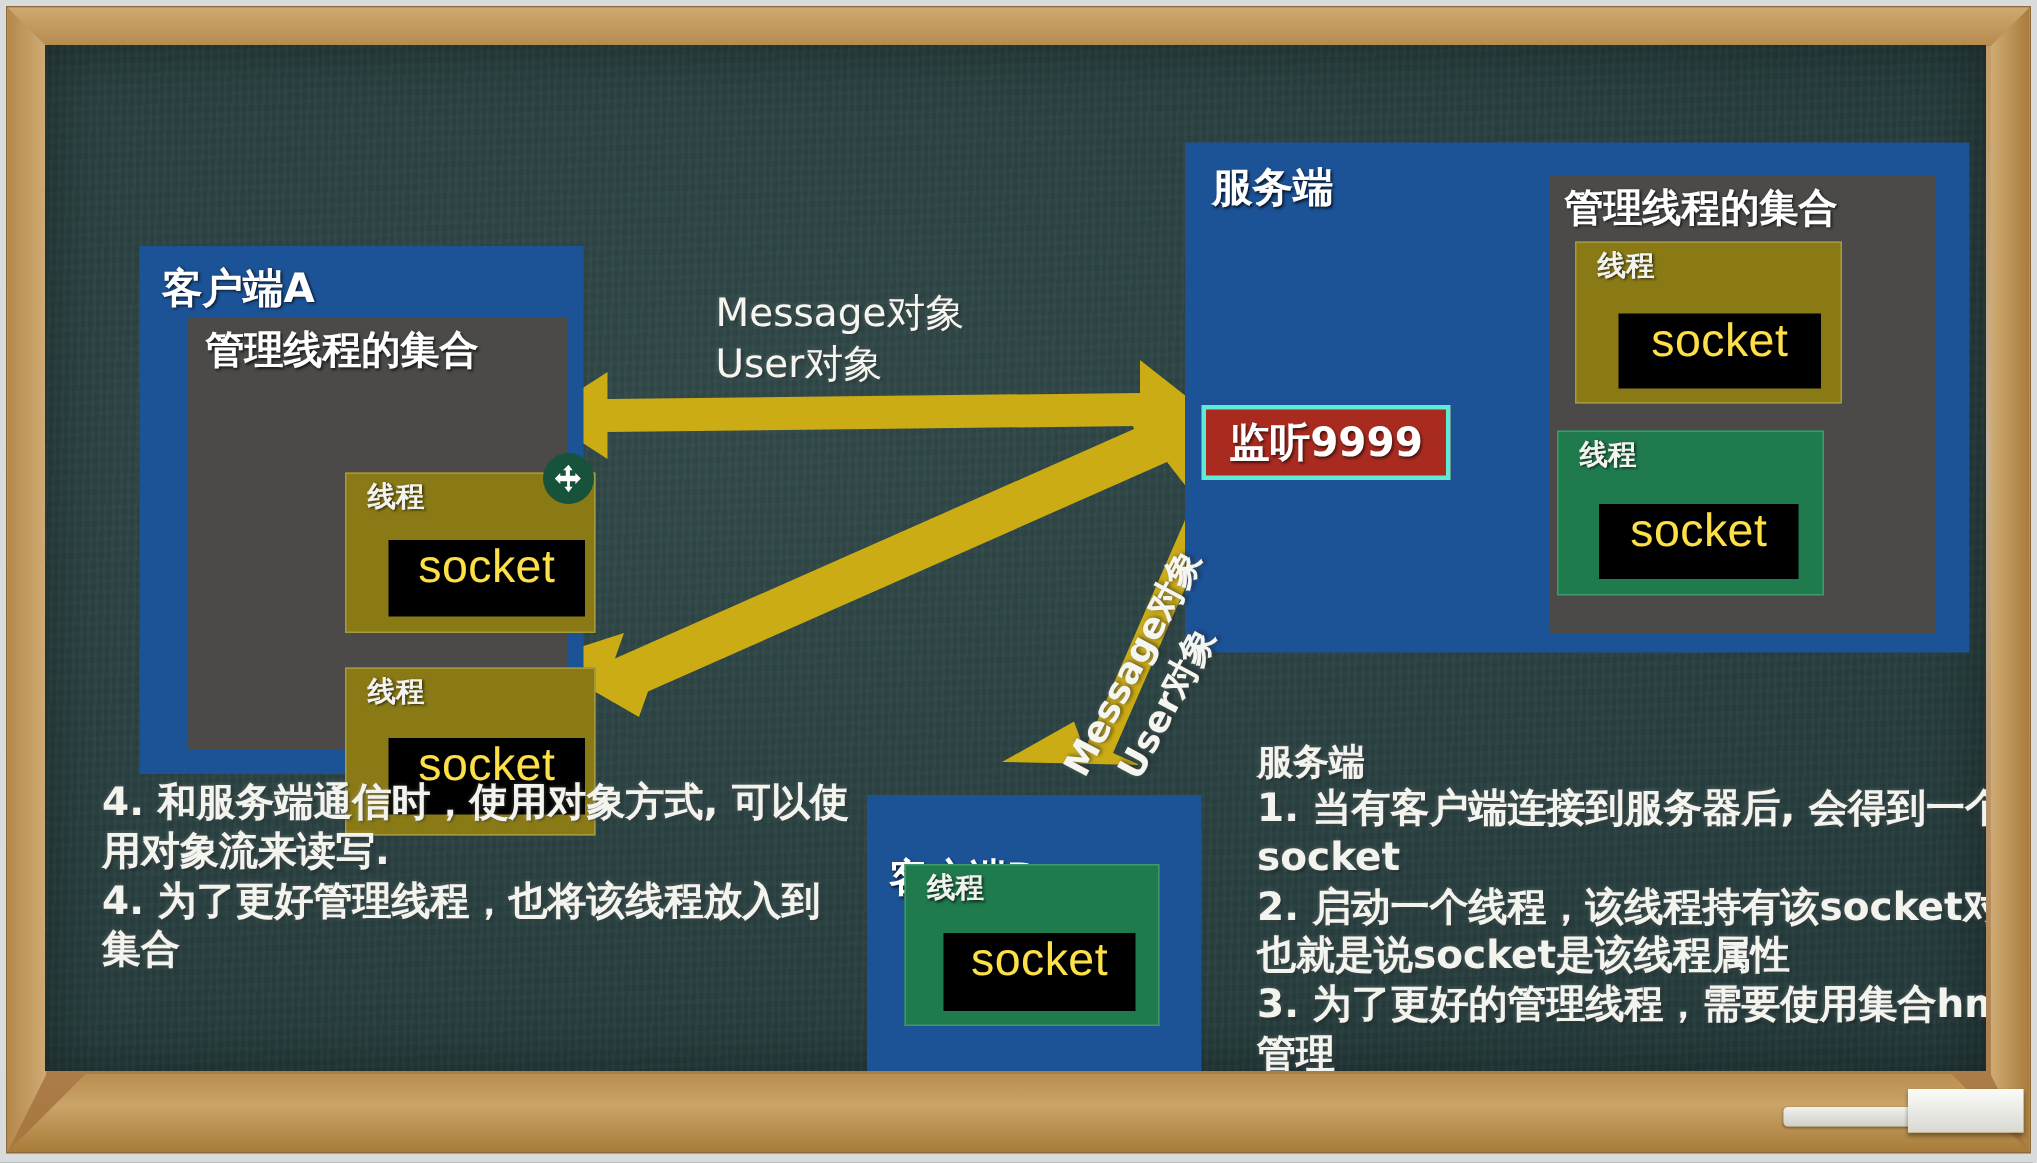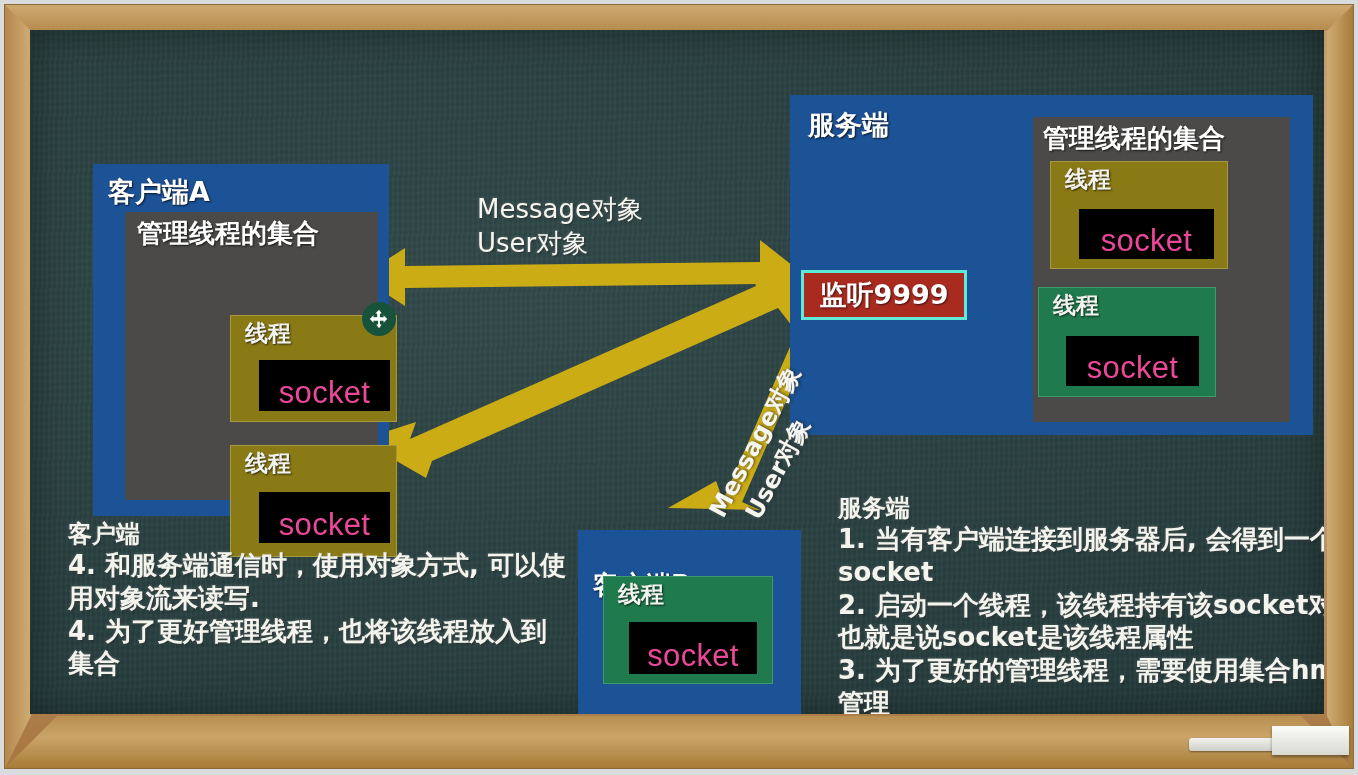--- a/index.html
+++ b/index.html
@@ -45,29 +45,29 @@
   #eraser{position:absolute;left:1272px;top:726px;width:77px;height:29px;
       background:linear-gradient(180deg,#fbfbf8,#d9d9d2);
       box-shadow:0 2px 3px rgba(0,0,0,.4);}
 
   
   .panel{position:absolute;box-sizing:border-box;}
   .blue-panel{background:#1c5296;}
   .gray-panel{background:#4b4a48;}
   .thread-olive{background:#8a7a16;border:1px solid #a69a3f;}
   .thread-green{background:#1f7a4d;border:1px solid #3e9a6b;}
-  .socket-box{background:#000;color:#ec4899;display:flex;align-items:flex-end;
+  .socket-box{background:#000;color:#fde047;display:flex;align-items:flex-start;
               justify-content:center;}
 
   .panel-title{color:#fff;font-weight:bold;text-shadow:1px 1px 2px rgba(0,0,0,.75);}
   .cn{font-family:"DejaVu Sans","Liberation Sans",sans-serif;}
 
   .socket-text{font-size:31px;font-weight:400;letter-spacing:.3px;
       font-family:"Liberation Sans","DejaVu Sans",sans-serif;}
-  .thread-label{color:#f2f2ee;font-size:23px;font-weight:bold;
+  .thread-label{color:#f2f2ee;font-size:19px;font-weight:bold;
       text-shadow:1px 1px 2px rgba(0,0,0,.7);padding:2px 0 0 14px;}
 
   
   #client-a{left:63px;top:134px;width:296px;height:352px;}
   #client-a-title{position:absolute;left:15px;top:10px;font-size:27px;}
   #client-a-set{position:absolute;left:32px;top:48px;width:253px;height:288px;}
   #client-a-set-title{position:absolute;left:12px;top:4px;font-size:26px;color:#fff;
        font-weight:bold;text-shadow:1px 1px 2px rgba(0,0,0,.7);white-space:nowrap;}
   #ca-thread1{left:105px;top:103px;width:167px;height:107px;}
   #ca-thread1 .socket-box{position:absolute;left:28px;top:44px;width:131px;height:51px;}
@@ -228,21 +228,20 @@
     </div>
 
     <div id="mid-label">
       <div class="cn">Message对象</div>
       <div class="cn">User对象</div>
     </div>
     <div class="diag-label cn" id="diag-label-1">Message对象</div>
     <div class="diag-label cn" id="diag-label-2">User对象</div>
 
     <div class="chalk-text cn" id="left-notes">
-      <div class="note-head">客户端</div>
       <div>4. 和服务端通信时，使用对象方式, 可以使用对象流来读写.</div>
       <div>4. 为了更好管理线程，也将该线程放入到集合</div>
     </div>
 
     <div class="chalk-text cn" id="right-notes">
       <div class="note-head">服务端</div>
       <div>1. 当有客户端连接到服务器后, 会得到一个socket</div>
       <div>2. 启动一个线程，该线程持有该socket对象, 也就是说socket是该线程属性</div>
       <div>3. 为了更好的管理线程，需要使用集合hm来管理</div>
     </div>

